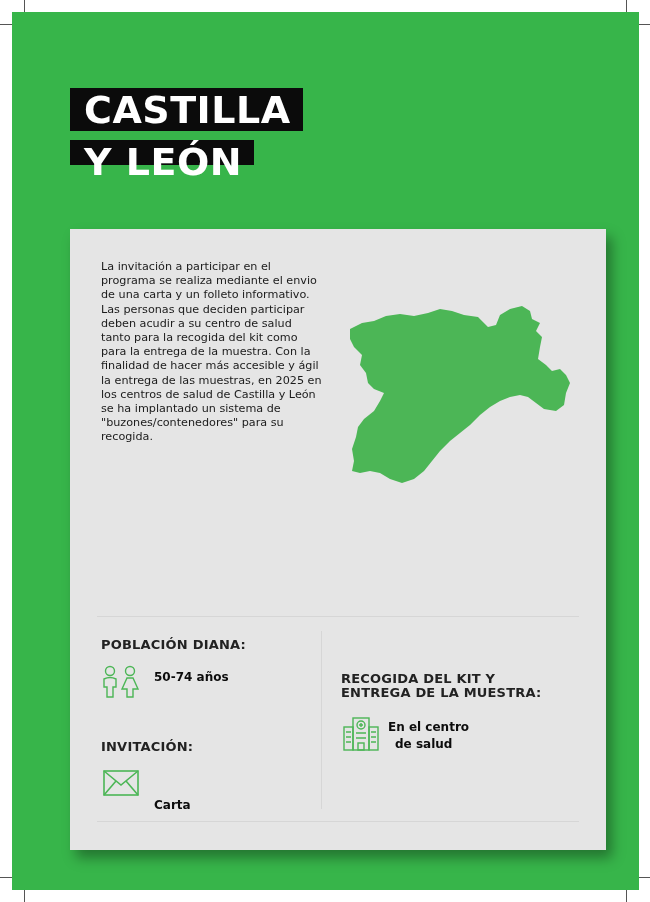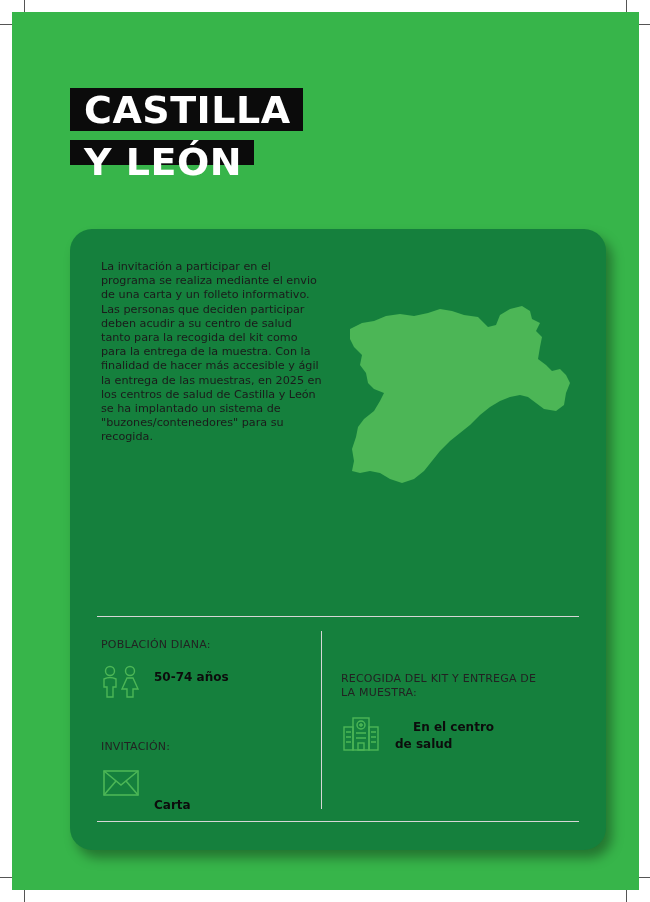--- a/index.html
+++ b/index.html
@@ -2,28 +2,28 @@
 <html><head>
 <meta charset="utf-8">
 <style>
   html, body { margin:0; padding:0; }
   body { width:650px; height:902px; background:#ffffff; position:relative; overflow:hidden; font-family:"Liberation Sans", sans-serif; }
   .page { position:absolute; left:12px; top:12px; width:627px; height:878px; background:#37b54a; }
   .crop { position:absolute; background:#555; }
   .title-line { position:absolute; left:70px; background:#0b0b0b; color:#fff; font-family:"DejaVu Sans", sans-serif; font-weight:bold; font-size:38px; line-height:44px; padding:0 12px 0 14px; letter-spacing:0.5px;text-align:center; }
   .t1 { top:88px; height:43px; }
   .t2 { top:140px; height:25px; }
-  .card { position:absolute; left:70px; top:229px; width:536px; height:621px; background:#15803d; box-shadow:6px 8px 12px rgba(0,0,0,0.35);border-radius:22px; }
+  .card { position:absolute; left:70px; top:229px; width:536px; height:621px; background:#e5e5e5; box-shadow:6px 8px 12px rgba(0,0,0,0.35); }
   .body-text { position:absolute; left:31px; top:31px; width:222px; font-family:"DejaVu Sans", sans-serif; font-size:11.2px; line-height:14.2px; color:#1b1b1b; }
   .body-text p { margin:0; }
   .body-text .bold { font-weight:bold; color:#0c0c0c; }
   .map { position:absolute; left:270px; top:72px; width:230px; height:190px; }
   .hr { position:absolute; left:27px; width:482px; height:1px; background:#d6d6d6; }
   .vr { position:absolute; left:251px; top:402px; width:1px; height:178px; background:#d6d6d6; }
-  .label { position:absolute; font-family:"DejaVu Sans", sans-serif; font-size:11px; color:#222; letter-spacing:0.2px; line-height:14px; }
+  .label { position:absolute; font-family:"DejaVu Sans", sans-serif; font-size:13px; color:#222; letter-spacing:0.2px; line-height:14px;font-weight:bold; }
   .value { position:absolute; font-family:"DejaVu Sans", sans-serif; font-weight:bold; font-size:12px; color:#0c0c0c; line-height:17px; }
   .icon { position:absolute; }
 </style>
 </head>
 <body>
 
 <div class="crop" style="left:24px;top:0;width:1px;height:12px;"></div>
 <div class="crop" style="left:0;top:24px;width:12px;height:1px;"></div>
 <div class="crop" style="left:626px;top:0;width:1px;height:12px;"></div>
 <div class="crop" style="left:639px;top:24px;width:11px;height:1px;"></div>
@@ -82,15 +82,15 @@
       <rect x="10" y="1" width="16" height="32"></rect>
       <circle cx="18" cy="8" r="4"></circle>
       <path d="M18,6 L18,10 M16,8 L20,8"></path>
       <rect x="1" y="10" width="9" height="23"></rect>
       <rect x="26" y="10" width="9" height="23"></rect>
       <path d="M3,15 L8,15 M3,20 L8,20 M3,25 L8,25 M28,15 L33,15 M28,20 L33,20 M28,25 L33,25"></path>
       <path d="M13,16 L23,16 M13,21 L23,21"></path>
       <rect x="15" y="26" width="6" height="7"></rect>
     </g>
   </svg>
-  <div class="value" style="left:343px;top:490px;">En el centro</div>
+  <div class="value" style="left:318px;top:490px;">En el centro</div>
   <div class="value" style="left:325px;top:507px;">de salud</div>
 </div>
 
 </body></html>

